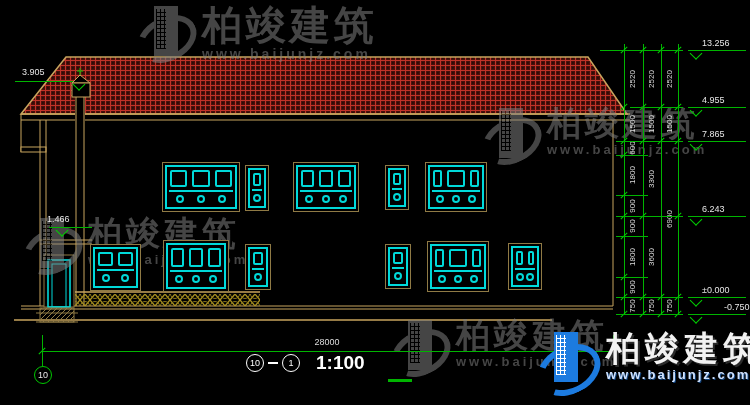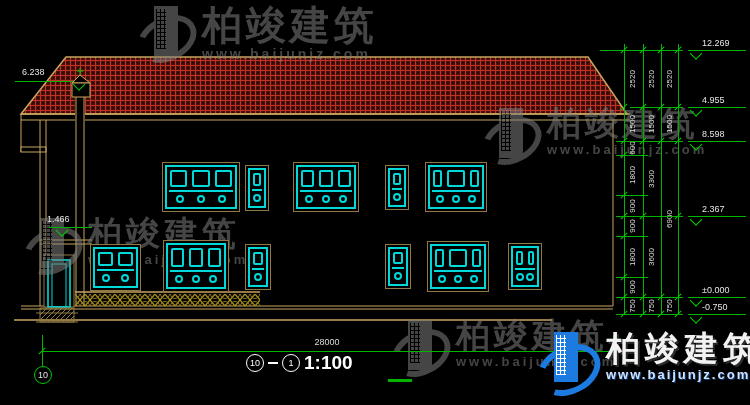--- a/index.html
+++ b/index.html
@@ -61,21 +61,21 @@
   .decor{height:13px;flex:none;border-top:2px solid #00d9d9;margin-top:2px;
          display:flex;justify-content:space-around;align-items:center;}
   .dot{width:8px;height:8px;border:2px solid #00d9d9;border-radius:50%;box-sizing:border-box;}
 
   
   .titleblock{position:absolute;left:246px;top:352px;display:flex;align-items:center;gap:4px;color:#fff;}
   .tb-circle{width:16px;height:16px;border:1.5px solid #fff;border-radius:50%;font-size:9px;
              line-height:16px;text-align:center;flex:none;}
   .tb-dash{width:10px;height:2px;background:#fff;flex:none;}
   .tb-name{font-size:23px;font-weight:bold;letter-spacing:3px;white-space:nowrap;}
-  .tb-scale{font-size:19px;font-weight:bold;}
+  .tb-scale{font-size:19px;font-weight:bold;margin-left:12px;}
   .greenbar{position:absolute;left:388px;top:379px;width:24px;height:3px;background:#00b400;}
 </style>
 </head>
 <body>
 
 <div id="canvas">
 
   <svg id="linework" width="750" height="405" viewBox="0 0 750 405">
     <defs>
       <pattern id="roofHatch" width="5" height="5" patternUnits="userSpaceOnUse">
@@ -395,39 +395,39 @@
       <div class="hline" style="left: 616px; top: 141px; width: 67px;"></div>
       <div class="hline" style="left: 616px; top: 216px; width: 67px;"></div>
       <div class="hline" style="left: 616px; top: 297px; width: 67px;"></div>
       <div class="hline" style="left: 616px; top: 314px; width: 67px;"></div>
       <div class="hline" style="left: 616px; top: 155px; width: 32px;"></div>
       <div class="hline" style="left: 616px; top: 195px; width: 32px;"></div>
       <div class="hline" style="left: 616px; top: 236px; width: 32px;"></div>
       <div class="hline" style="left: 616px; top: 277px; width: 32px;"></div>
       <div class="hline" style="left: 688px; top: 50px; width: 58px;"></div>
       <div class="tri" style="left: 696px; top: 50px;"></div>
-      <div class="lvltext" style="left: 702px; top: 39px;">12.269</div>
+      <div class="lvltext" style="left: 702px; top: 39px;">13.256</div>
       <div class="hline" style="left: 688px; top: 107px; width: 58px;"></div>
       <div class="tri" style="left: 696px; top: 107px;"></div>
       <div class="lvltext" style="left: 702px; top: 96px;">4.955</div>
       <div class="hline" style="left: 688px; top: 141px; width: 58px;"></div>
       <div class="tri" style="left: 696px; top: 141px;"></div>
-      <div class="lvltext" style="left: 702px; top: 130px;">8.598</div>
+      <div class="lvltext" style="left: 702px; top: 130px;">7.865</div>
       <div class="hline" style="left: 688px; top: 216px; width: 58px;"></div>
       <div class="tri" style="left: 696px; top: 216px;"></div>
-      <div class="lvltext" style="left: 702px; top: 205px;">2.367</div>
+      <div class="lvltext" style="left: 702px; top: 205px;">6.243</div>
       <div class="hline" style="left: 688px; top: 297px; width: 58px;"></div>
       <div class="tri" style="left: 696px; top: 297px;"></div>
       <div class="lvltext" style="left: 702px; top: 286px;">±0.000</div>
       <div class="hline" style="left: 688px; top: 314px; width: 58px;"></div>
       <div class="tri" style="left: 696px; top: 314px;"></div>
-      <div class="lvltext" style="left: 702px; top: 303px;">-0.750</div>
+      <div class="lvltext" style="left: 724px; top: 303px;">-0.750</div>
       <div class="hline" style="left: 15px; top: 81px; width: 58px;"></div>
       <div class="tri" style="left: 79px; top: 81px;"></div>
-      <div class="lvltext" style="left: 22px; top: 68px;">6.238</div>
+      <div class="lvltext" style="left: 22px; top: 68px;">3.905</div>
       <div class="hline" style="left: 49px; top: 227px; width: 43px;"></div>
       <div class="tri" style="left: 62px; top: 227px;"></div>
       <div class="lvltext" style="left: 47px; top: 215px;">1.466</div>
     </div>
 
   <div id="brand-layer">
     <div class="brand">
       <span class="wm-logo">
           <span class="ring"></span>
           <span class="bld">

